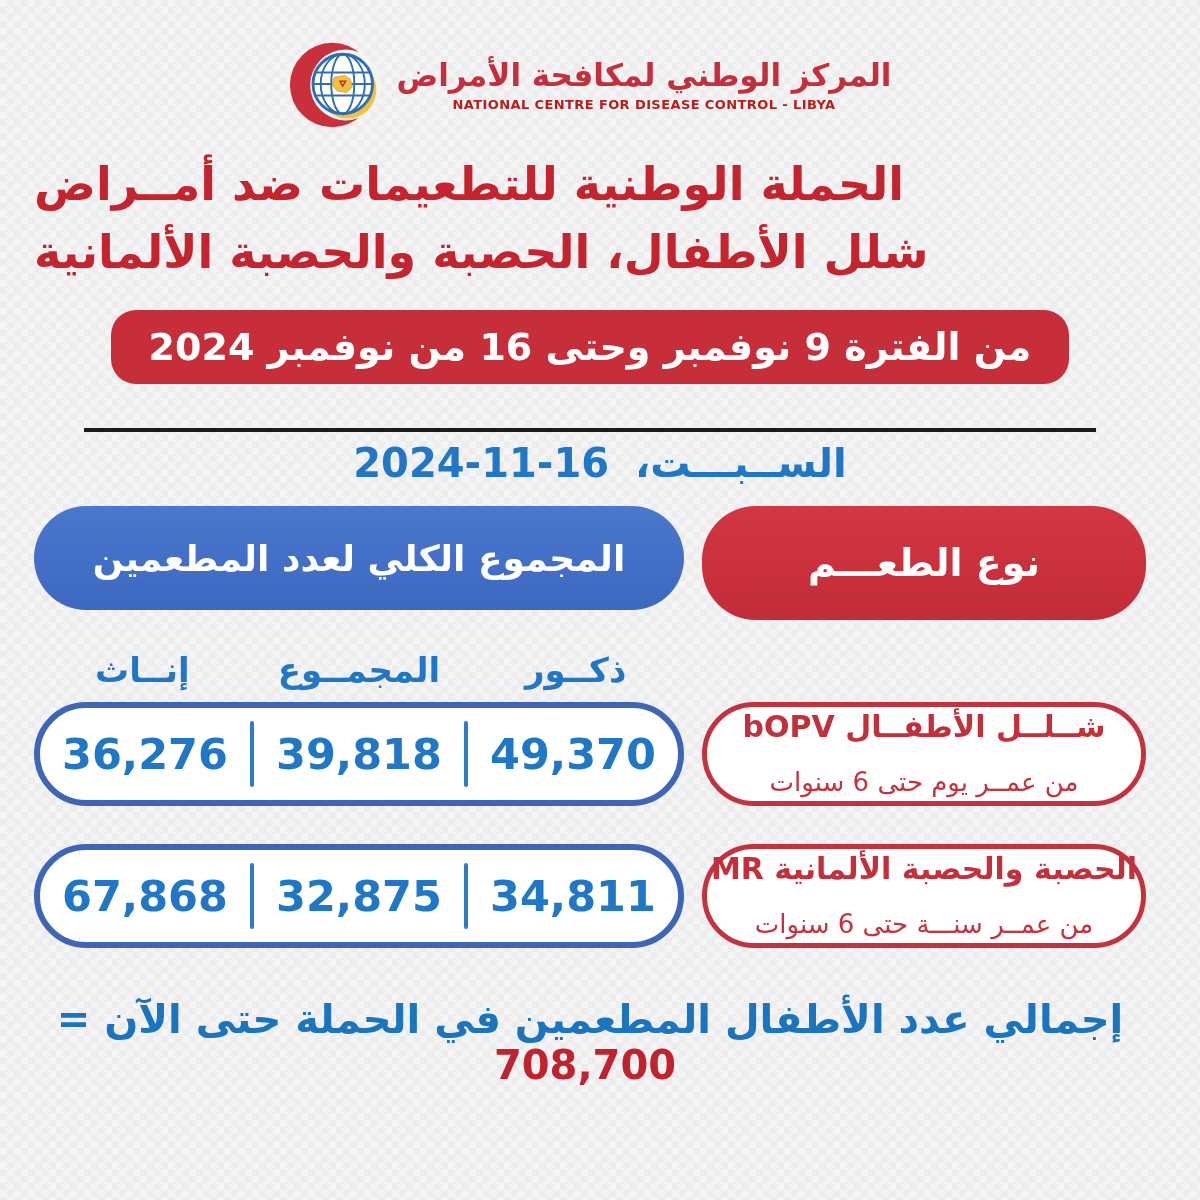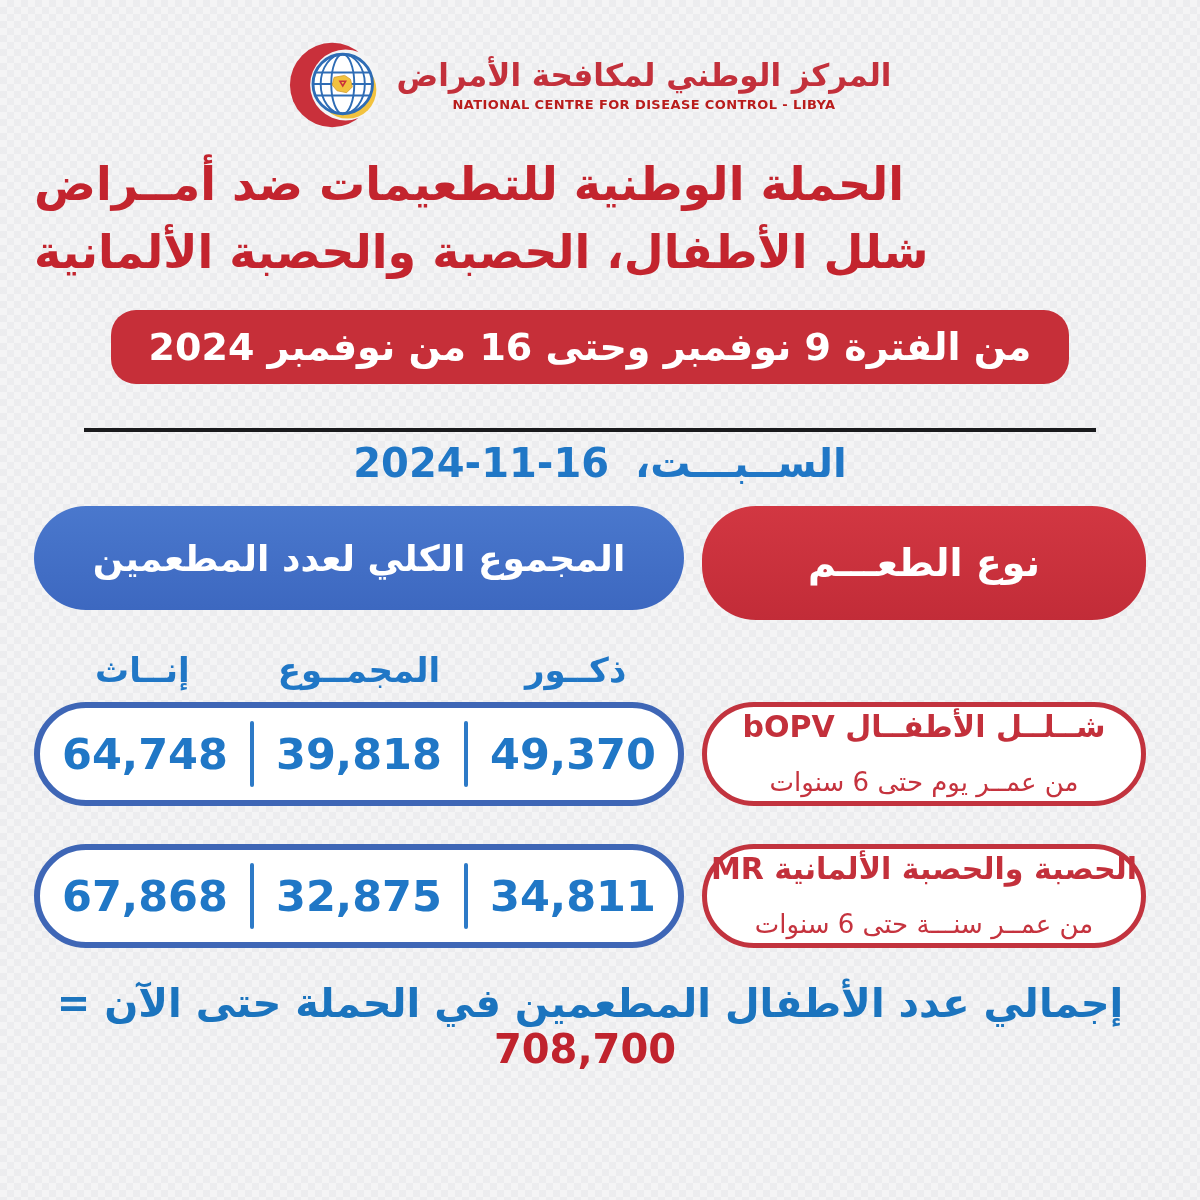--- a/index.html
+++ b/index.html
@@ -53,21 +53,21 @@
   .vaccine-pill{flex:0 0 444px;box-sizing:border-box;border:5px solid #c2333e;border-radius:54px;background:#fff;
                 display:flex;flex-direction:column;align-items:center;justify-content:center;line-height:1.15;gap:6px;}
   .vaccine-name{color:#c3303b;font-size:30px;font-weight:bold;}
   .vaccine-age{color:#c5333e;font-size:26px;font-weight:500;margin-top:18px;}
   .numbers-pill{flex:1;box-sizing:border-box;border:6px solid #3e66b6;border-radius:54px;background:#fff;
                 display:flex;align-items:center;}
   .numbers-pill .num{flex:1;text-align:center;color:#2077c6;font-size:43px;font-weight:bold;}
   .vdiv{width:4px;height:66px;background:#2d7ac7;border-radius:2px;flex:0 0 auto;}
 
   
-  .footer{margin-top:32px;text-align:center;font-size:40px;font-weight:bold;color:#1b74be;}
+  .footer{margin-top:48px;text-align:center;font-size:40px;font-weight:bold;color:#1b74be;}
   .footer-value{color:#c0232d;margin-right:10px;}
 </style>
 </head>
 <body>
 
 <div class="poster">
 
   <div class="logo-row">
     <svg class="logo-mark" viewBox="0 0 100 100" aria-hidden="true">
       <circle cx="45" cy="50" r="44" fill="#c9303b"></circle>
@@ -124,21 +124,21 @@
   <div class="pills-row data-row row1">
     <div class="vaccine-pill">
       <div class="vaccine-name">شــلــل الأطفــال bOPV</div>
       <div class="vaccine-age">من عمــر يوم حتى 6 سنوات</div>
     </div>
     <div class="numbers-pill">
       <span class="num">49,370</span>
       <span class="vdiv"></span>
       <span class="num">39,818</span>
       <span class="vdiv"></span>
-      <span class="num">64,748</span>
+      <span class="num">36,276</span>
     </div>
   </div>
 
   <div class="pills-row data-row row2">
     <div class="vaccine-pill">
       <div class="vaccine-name">الحصبة والحصبة الألمانية MR</div>
       <div class="vaccine-age">من عمــر سنـــة حتى 6 سنوات</div>
     </div>
     <div class="numbers-pill">
       <span class="num">34,811</span>

